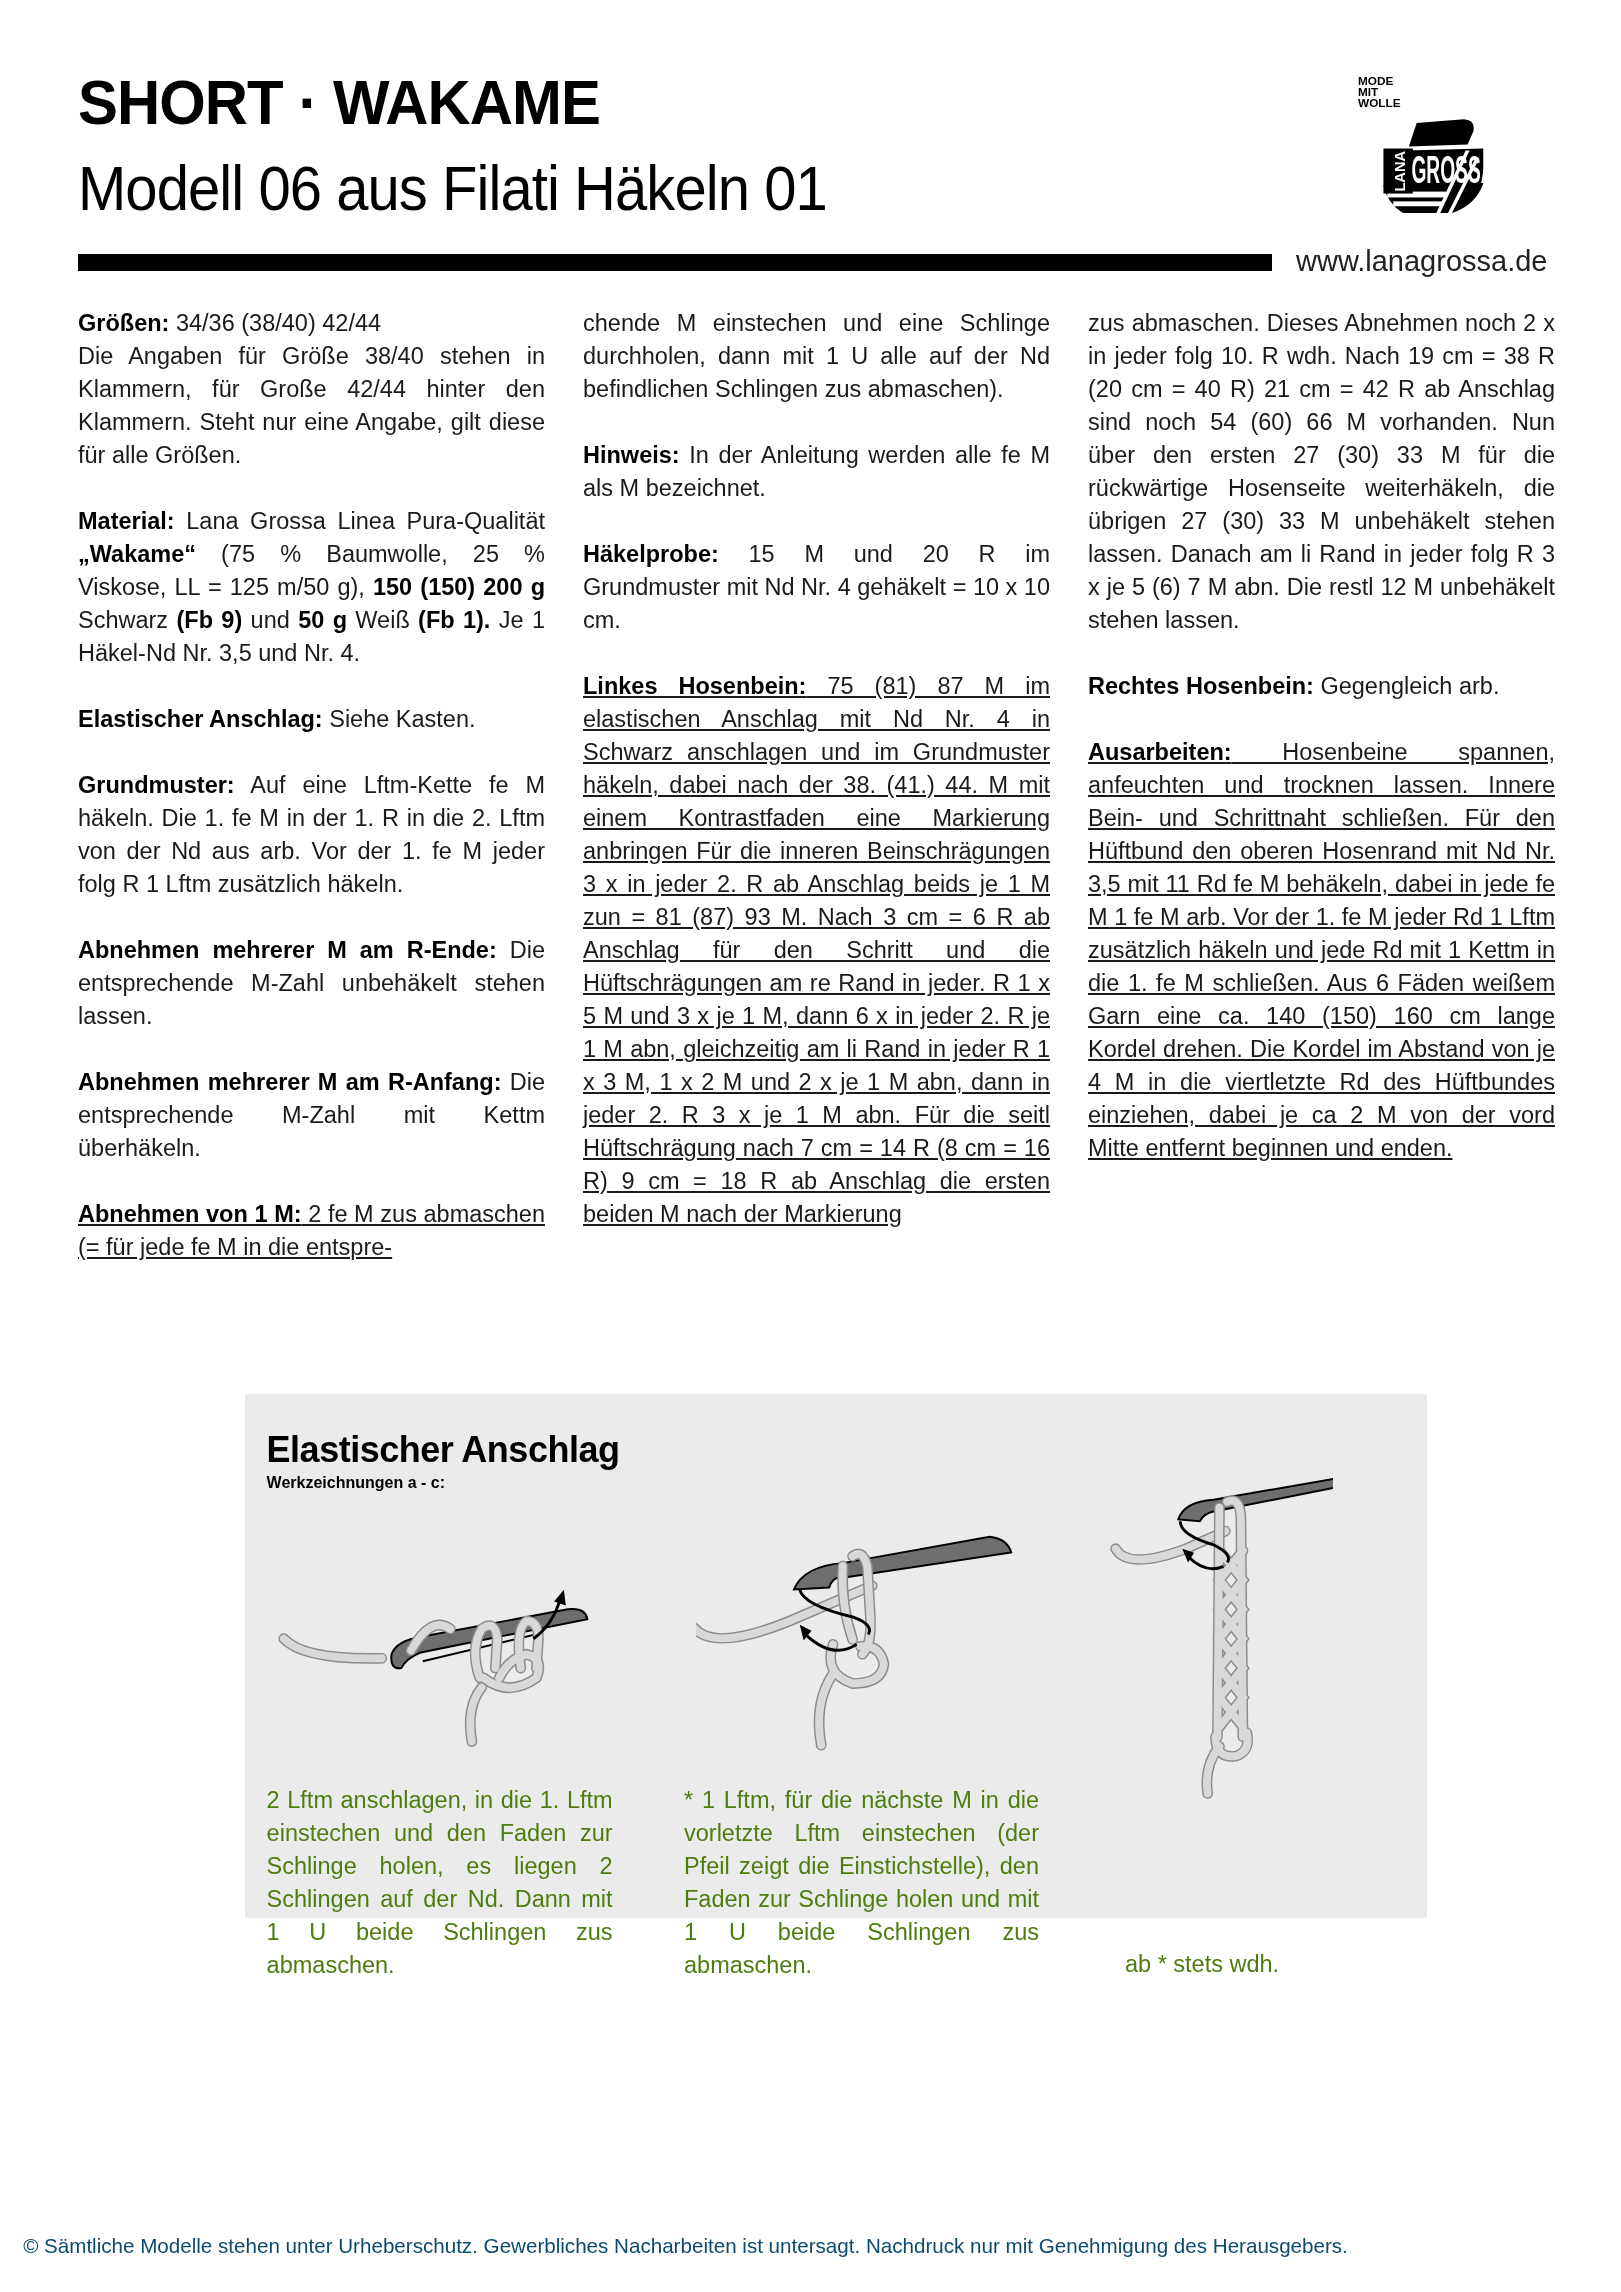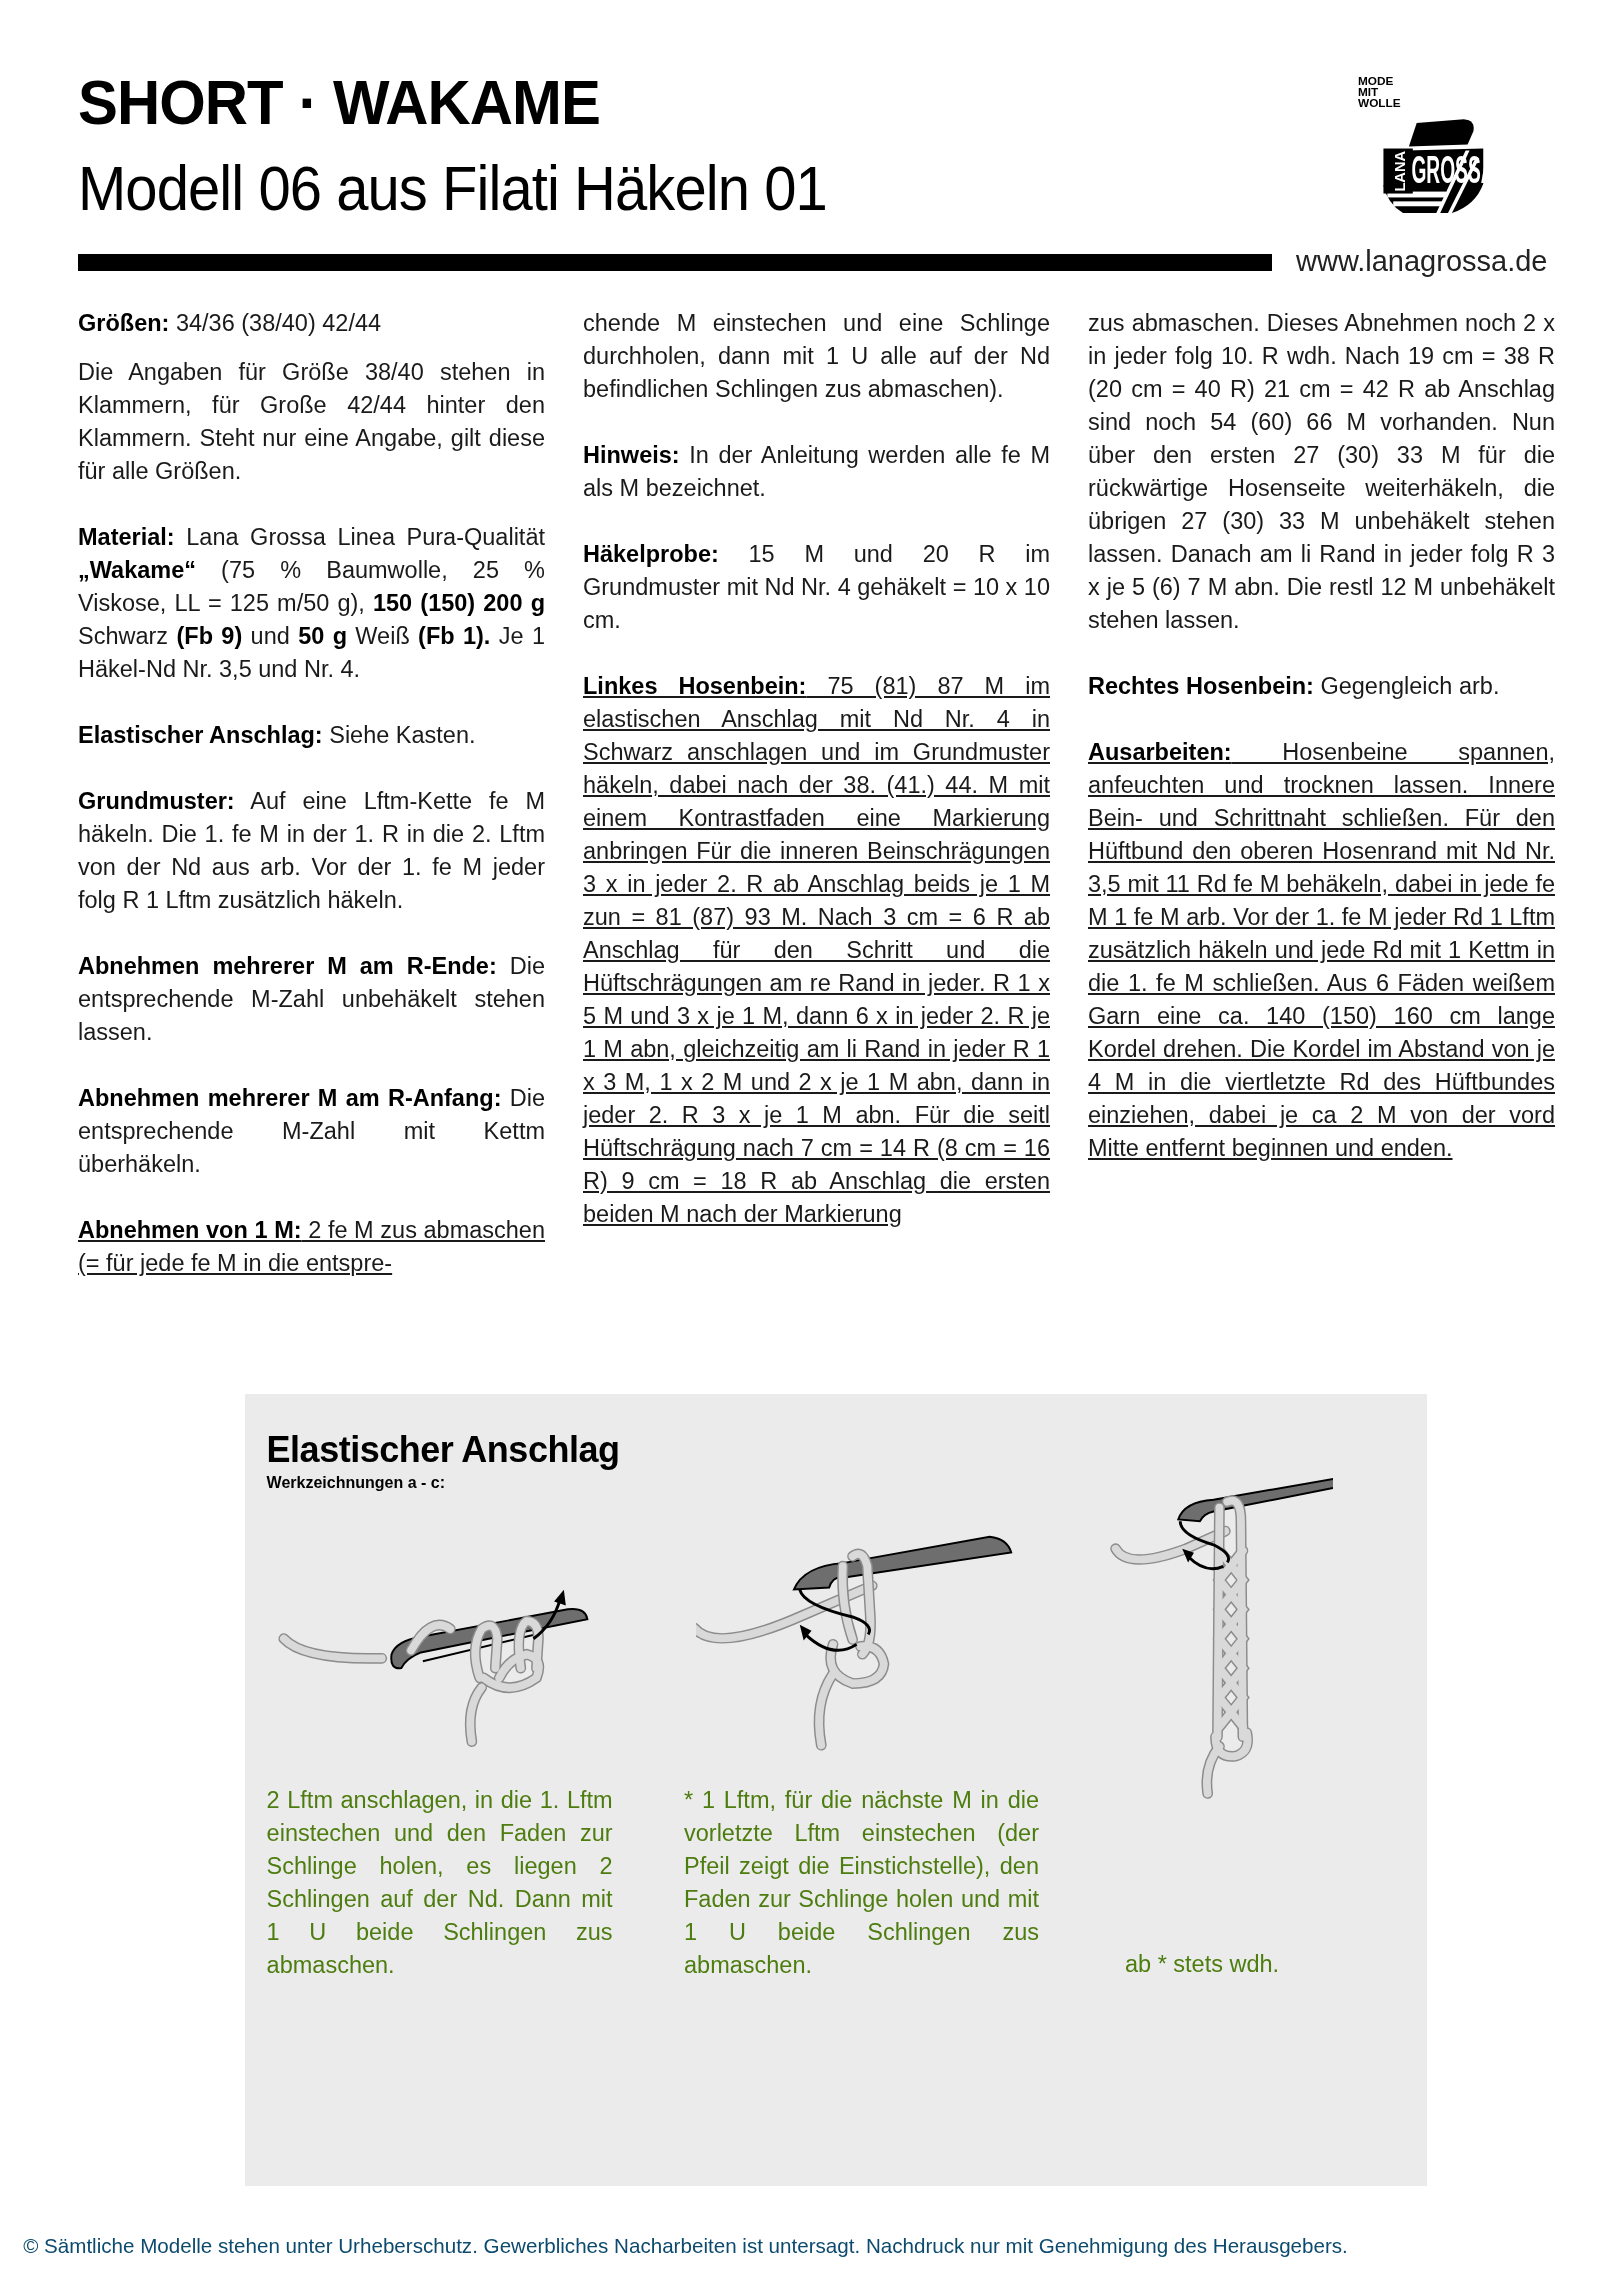--- a/index.html
+++ b/index.html
@@ -15,21 +15,21 @@
   .logo .mode { position:absolute; left:0; top:0; font-size:11.8px; font-weight:bold; line-height:10.8px; color:#000; }
 
   .col { position:absolute; top:307px; width:467px; font-size:23.5px; line-height:33px; text-align:justify; color:#1a1a1a; hyphens:manual; }
   .col p { margin-bottom:33px; }
   .col p:last-child { margin-bottom:0;text-decoration:underline; }
   .col b { font-weight:bold; color:#000; }
   .col1 { left:78px; }
   .col2 { left:583px; }
   .col3 { left:1088px; }
 
-  .box { position:absolute; left:245px; top:1394px; width:1182px; height:792px; background:#ebebeb; }
+  .box { position:absolute; left:245px; top:1394px; width:1182px; height:524px; background:#ebebeb; }
   .box-title { position:absolute; left:21.6px; top:35px; font-size:36px; font-weight:bold; color:#000; letter-spacing:-0.5px; }
   .box-sub { position:absolute; left:21.6px; top:80px; font-size:16px; font-weight:bold; color:#000; }
   .fig { position:absolute; }
   .cap { position:absolute; font-size:23.5px; line-height:33px; text-align:justify; color:#4d7c0f; }
 
   .footer { position:absolute; left:0; top:2234px; width:1371px; text-align:center; font-size:20.6px; color:#0c4a6e; }
 </style>
 </head>
 <body>
 
@@ -53,21 +53,21 @@
       <path d="M92 140 L120 84 L124 84 L96 140 Z" fill="#fff"></path>
       <path d="M80 140 L110 76 L114 76 L84 140 Z" fill="#fff"></path>
     </g>
     <rect x="26" y="74" width="30" height="46" fill="#000"></rect>
     <text x="54" y="110" font-family="Liberation Sans, sans-serif" font-weight="bold" font-size="28" fill="#fff" transform="scale(0.7,1.4) translate(24,-32)">GROSSA</text>
     <text x="0" y="0" font-family="Liberation Sans, sans-serif" font-weight="bold" font-size="15" fill="#fff" transform="translate(48,118) rotate(-90)">LANA</text>
   </svg>
 </div>
 
 <div class="col col1">
-  <p style="margin-bottom:16px"><b>Größen:</b><span> 34/36 (38/40) 42/44</span></p>
+  <p style="margin-bottom:0"><b>Größen:</b><span> 34/36 (38/40) 42/44</span></p>
   <p><span>Die Angaben für Größe 38/40 stehen in Klammern, für Große 42/44 hinter den Klammern. Steht nur eine Angabe, gilt diese für alle Größen.</span></p>
   <p><b>Material:</b><span> Lana Grossa Linea Pura-Qualität </span><b>„Wakame“</b><span> (75 % Baumwolle, 25 % Viskose, LL = 125 m/50 g), </span><b>150 (150) 200 g</b><span> Schwarz </span><b>(Fb 9)</b><span> und </span><b>50 g</b><span> Weiß </span><b>(Fb 1).</b><span> Je 1 Häkel-Nd Nr. 3,5 und Nr. 4.</span></p>
   <p><b>Elastischer Anschlag:</b><span> Siehe Kasten.</span></p>
   <p><b>Grundmuster:</b><span> Auf eine Lftm-Kette fe M häkeln. Die 1. fe M in der 1. R in die 2. Lftm von der Nd aus arb. Vor der 1. fe M jeder folg R 1 Lftm zusätzlich häkeln.</span></p>
   <p><b>Abnehmen mehrerer M am R-Ende:</b><span> Die entsprechende M-Zahl unbehäkelt stehen lassen.</span></p>
   <p><b>Abnehmen mehrerer M am R-Anfang:</b><span> Die entsprechende M-Zahl mit Kettm überhäkeln.</span></p>
   <p><b>Abnehmen von 1 M:</b><span> 2 fe M zus abmaschen (= für jede fe M in die entspre-</span></p>
 </div>
 
 <div class="col col2">

